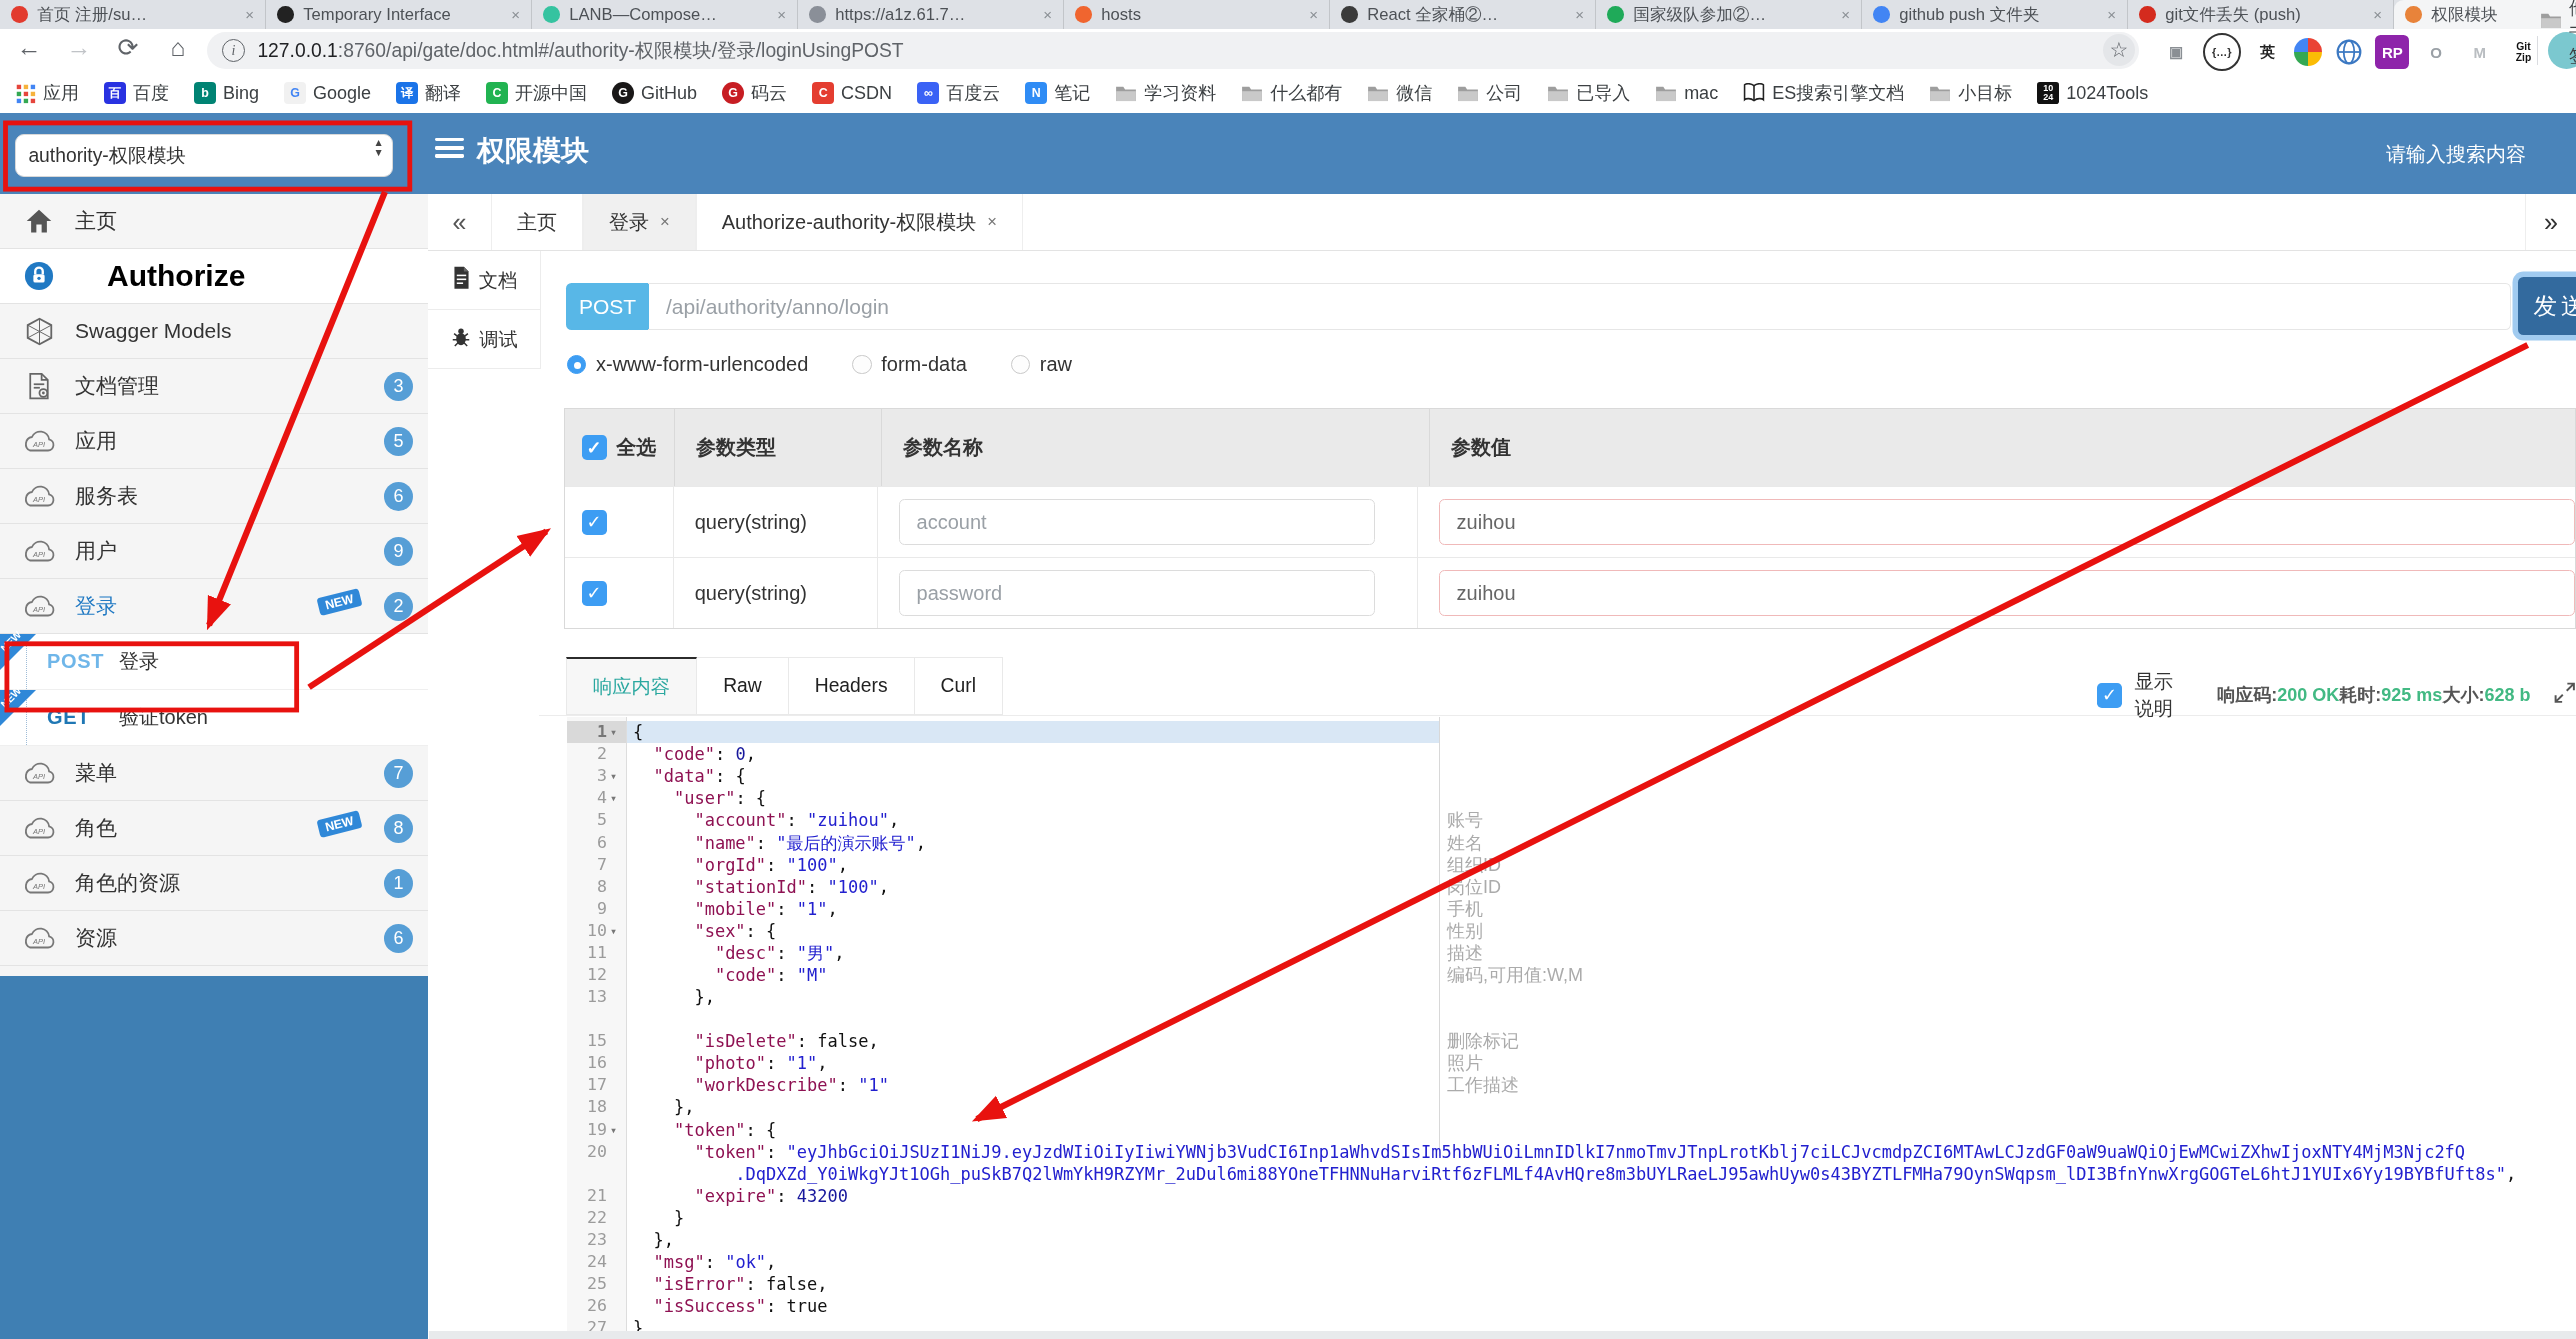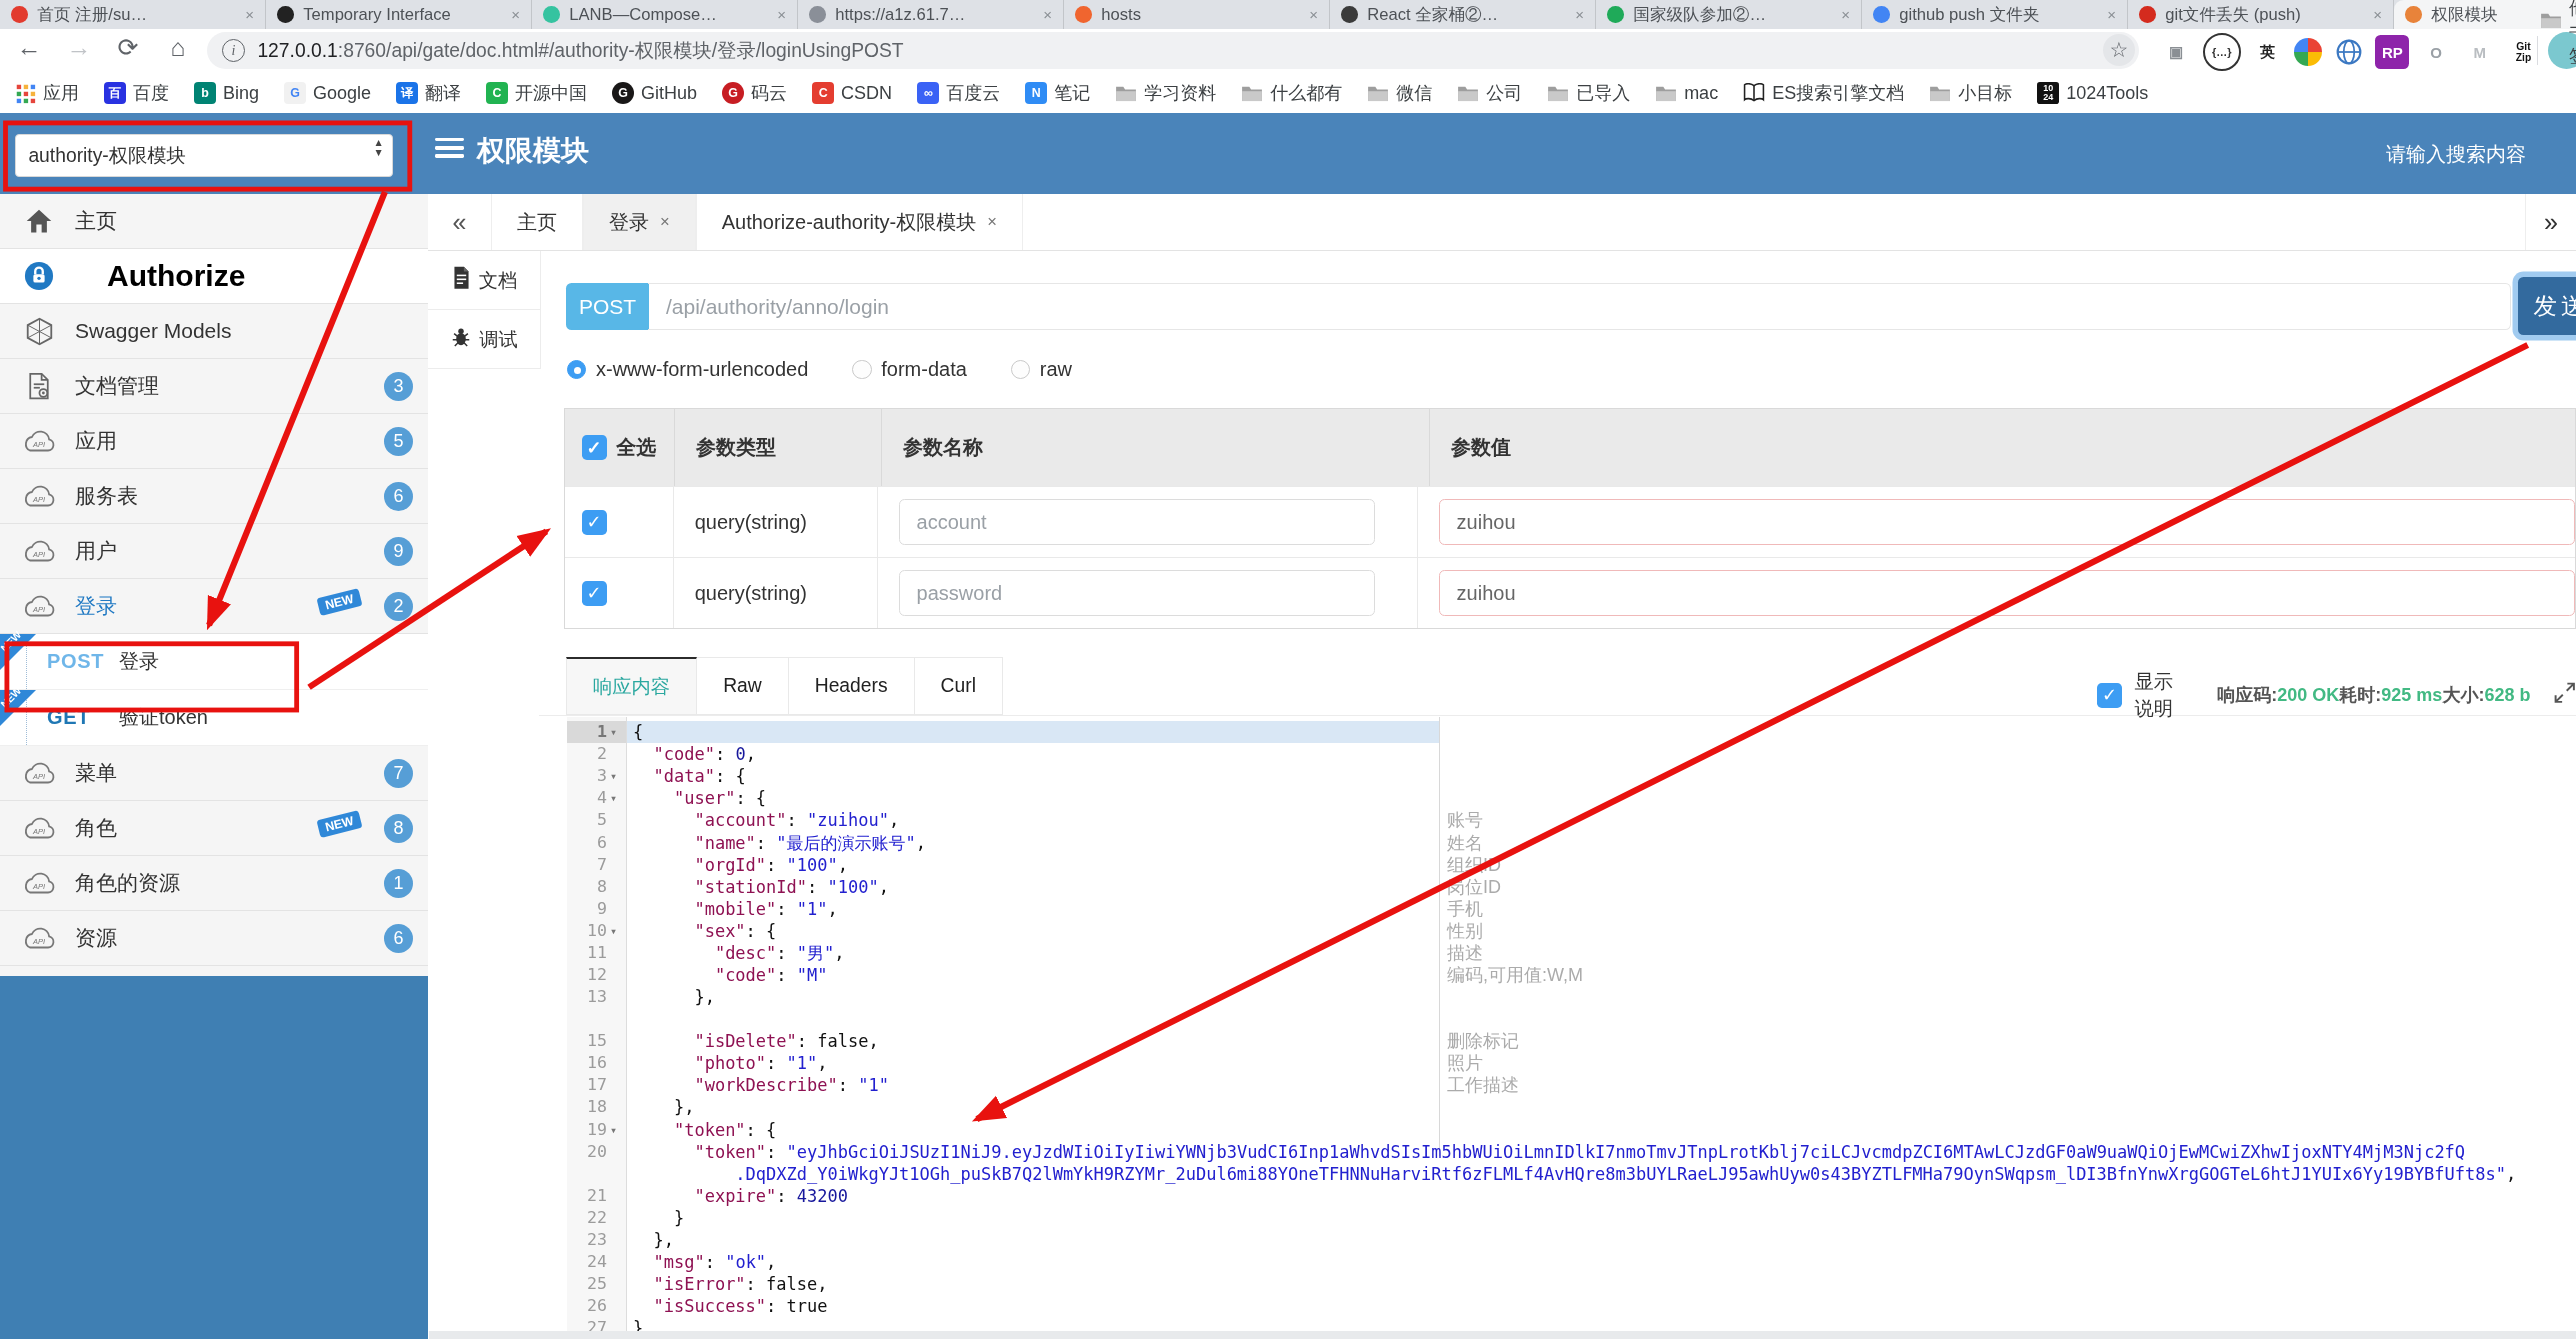--- a/index.html
+++ b/index.html
@@ -33,21 +33,21 @@
   .bookmarks{position:absolute;left:0;top:73px;width:2576px;height:40px;background:#fff;
              display:flex;align-items:center;gap:25px;padding-left:14px;font-size:18px;color:#3c4043;box-sizing:border-box;}
   .bm{display:flex;align-items:center;gap:7px;white-space:nowrap;}
   .bmic{width:22px;height:22px;border-radius:4.1px;display:flex;align-items:center;justify-content:center;
         color:#fff;font-size:12.4px;font-weight:bold;flex:0 0 22px;}
   .ic1024{flex-direction:column;line-height:9px;font-size:9px;border-radius:2.8px;}
   .bm-other{position:absolute;left:2540px;top:0;height:40px;display:flex;align-items:center;gap:7px;font-size:18px;color:#3c4043;}
   
   .appheader{position:absolute;left:0;top:113px;width:2576px;height:81px;background:var(--blue-header,#4a84ba);}
   .gselect{position:absolute;left:15px;top:21px;width:378px;height:43px;background:#fff;
-           border:1.4px solid #d8d8d8;border-radius:4px;display:flex;align-items:center;
+           border:1.4px solid #d8d8d8;border-radius:9px;display:flex;align-items:center;
            font-size:19.3px;color:#333;padding-left:12.4px;box-sizing:border-box;}
   .selarrows{position:absolute;right:8.3px;top:2.8px;display:flex;flex-direction:column;color:#444;
              font-size:10.3px;line-height:10.3px;text-align:center;}
   .burger{position:absolute;left:435px;top:25px;width:29px;}
   .burger div{height:3.4px;background:#fff;margin-bottom:4.8px;border-radius:1.4px;}
   .apptitle{position:absolute;left:477px;top:19.3px;font-size:28px;font-weight:bold;color:#fff;}
   .hsearch{position:absolute;left:2386px;top:28px;font-size:20px;color:#fff;}
   
   .sidebar{position:absolute;left:0;top:194px;width:428px;height:1146px;background:#f5f5f5;}
   .srow{position:relative;height:55px;border-bottom:0.7px solid #e3e3e3;background:#f5f5f5;
@@ -87,21 +87,21 @@
         justify-content:center;gap:7px;font-size:19.3px;color:#333;}
   
   .method-badge{position:absolute;left:566px;top:283px;width:83px;height:47px;background:var(--method,#58b7e7);
         color:#fff;font-size:21px;border-radius:5.5px 0 0 5.5px;display:flex;align-items:center;justify-content:center;}
   .urlinput{position:absolute;left:648px;top:283px;width:1863px;height:47px;border:1.4px solid #e6e6e6;border-left:none;
         border-radius:0 5.5px 5.5px 0;display:flex;align-items:center;padding-left:18px;
         font-size:21px;color:#9aa0a6;box-sizing:border-box;}
   .sendbtn{position:absolute;left:2518px;top:277px;width:86px;height:58px;background:var(--send,#336a9e);
         color:#fff;font-size:23.5px;letter-spacing:4.1px;border-radius:5.5px;display:flex;align-items:center;
         justify-content:center;box-shadow:0 0 0 5.5px rgba(130,185,235,.75);}
-  .radios{position:absolute;left:567px;top:348px;height:33px;display:flex;align-items:flex-end;gap:44px;
+  .radios{position:absolute;left:567px;top:348px;height:33px;display:flex;align-items:center;gap:44px;
         font-size:20px;color:#333;}
   .radio{display:flex;align-items:center;gap:9.7px;}
   .rdot{width:19.3px;height:19.3px;border-radius:50%;box-sizing:border-box;}
   .rdot.on{background:#3d9df3;border:1.4px solid #3d9df3;position:relative;}
   .rdot.on::after{content:"";position:absolute;left:6.2px;top:6.2px;width:7px;height:7px;border-radius:50%;background:#fff;}
   .rdot.off{border:1.4px solid #c9c9c9;background:#fdfdfd;}
   
   .ptable{position:absolute;left:564px;top:408px;width:2012px;border:0.7px solid #d9d9d9;box-sizing:border-box;}
   .prow{display:flex;}
   .phead{background:#eaeaea;height:77px;font-weight:bold;color:#333;font-size:20px;}

